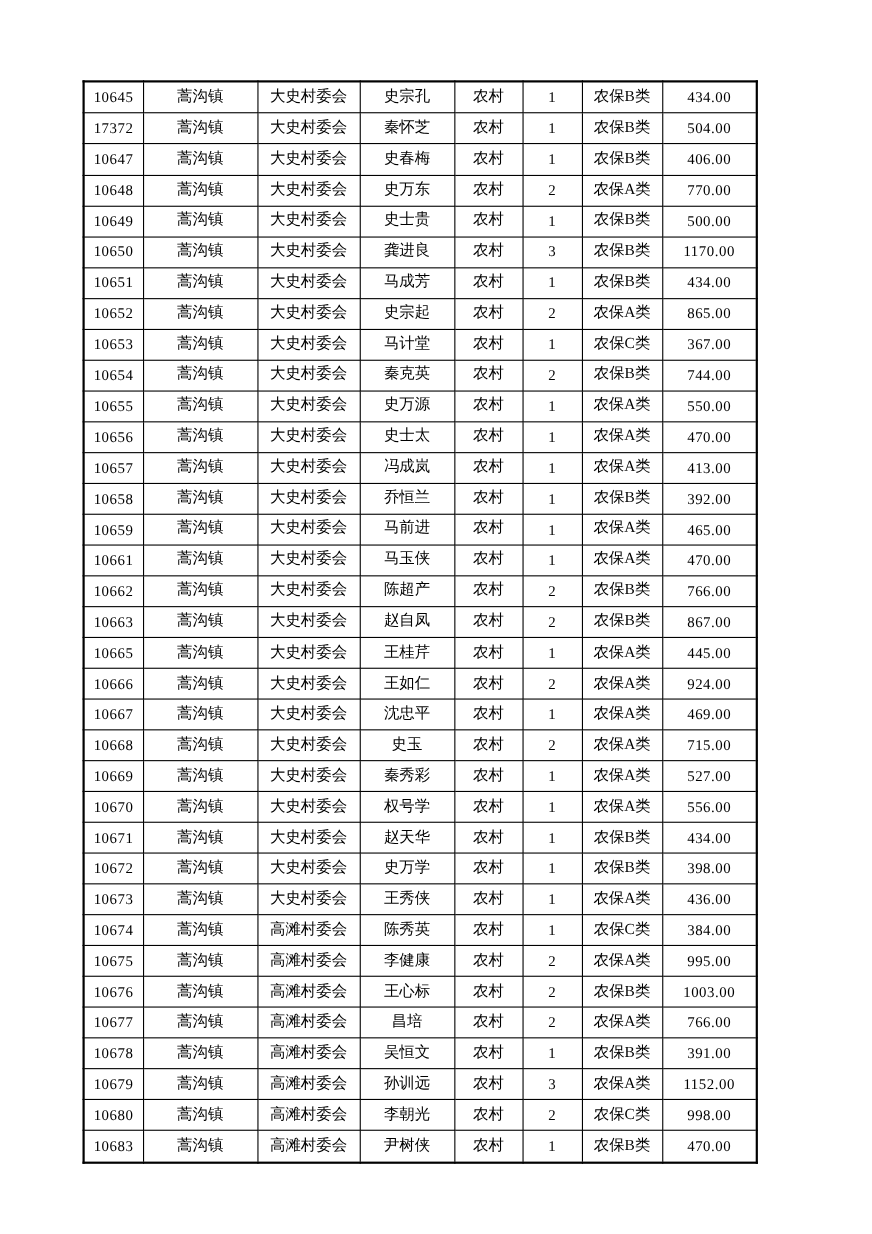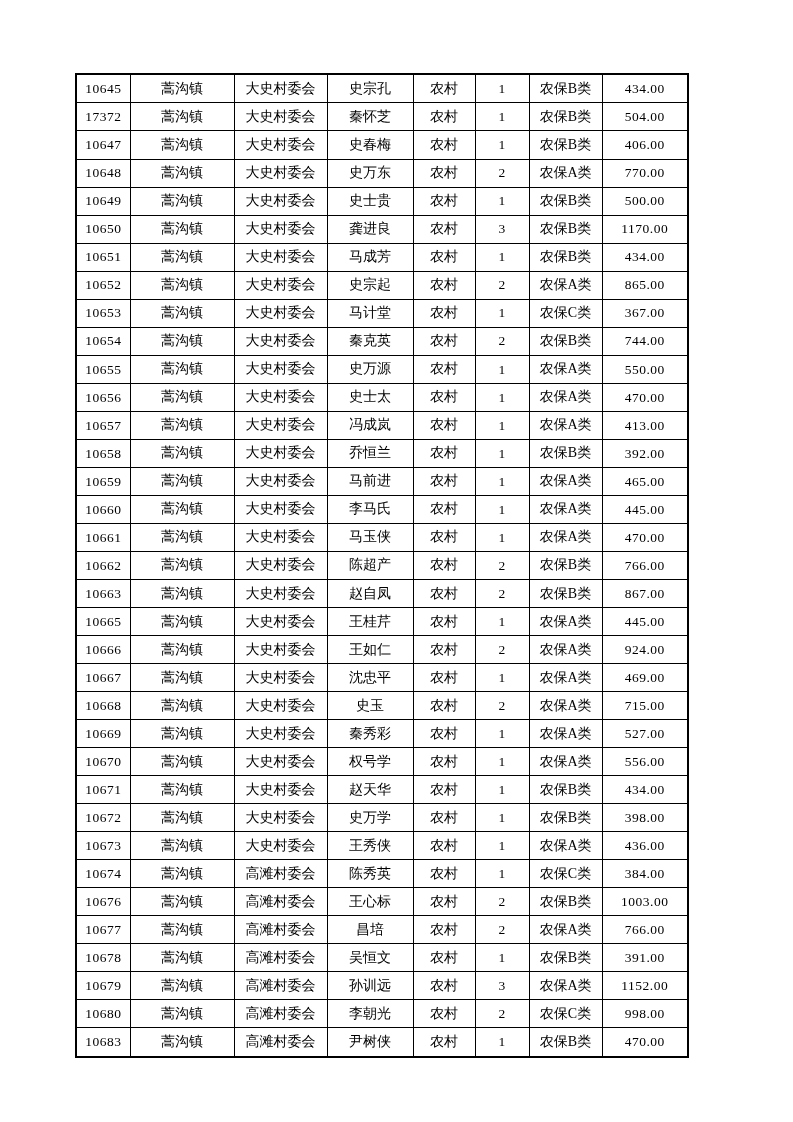--- a/index.html
+++ b/index.html
@@ -206,30 +206,20 @@
           <td class="num">10659</td>
           <td>蒿沟镇</td>
           <td>大史村委会</td>
           <td>马前进</td>
           <td>农村</td>
           <td class="num">1</td>
           <td>农保A类</td>
           <td class="num">465.00</td>
         </tr>
         <tr>
-          <td class="num">10660</td>
-          <td>蒿沟镇</td>
-          <td>大史村委会</td>
-          <td>李马氏</td>
-          <td>农村</td>
-          <td class="num">1</td>
-          <td>农保A类</td>
-          <td class="num">445.00</td>
-        </tr>
-        <tr>
           <td class="num">10661</td>
           <td>蒿沟镇</td>
           <td>大史村委会</td>
           <td>马玉侠</td>
           <td>农村</td>
           <td class="num">1</td>
           <td>农保A类</td>
           <td class="num">470.00</td>
         </tr>
         <tr>
@@ -344,20 +334,30 @@
         </tr>
         <tr>
           <td class="num">10674</td>
           <td>蒿沟镇</td>
           <td>高滩村委会</td>
           <td>陈秀英</td>
           <td>农村</td>
           <td class="num">1</td>
           <td>农保C类</td>
           <td class="num">384.00</td>
+        </tr>
+        <tr>
+          <td class="num">10675</td>
+          <td>蒿沟镇</td>
+          <td>高滩村委会</td>
+          <td>李健康</td>
+          <td>农村</td>
+          <td class="num">2</td>
+          <td>农保A类</td>
+          <td class="num">995.00</td>
         </tr>
         <tr>
           <td class="num">10676</td>
           <td>蒿沟镇</td>
           <td>高滩村委会</td>
           <td>王心标</td>
           <td>农村</td>
           <td class="num">2</td>
           <td>农保B类</td>
           <td class="num">1003.00</td>

